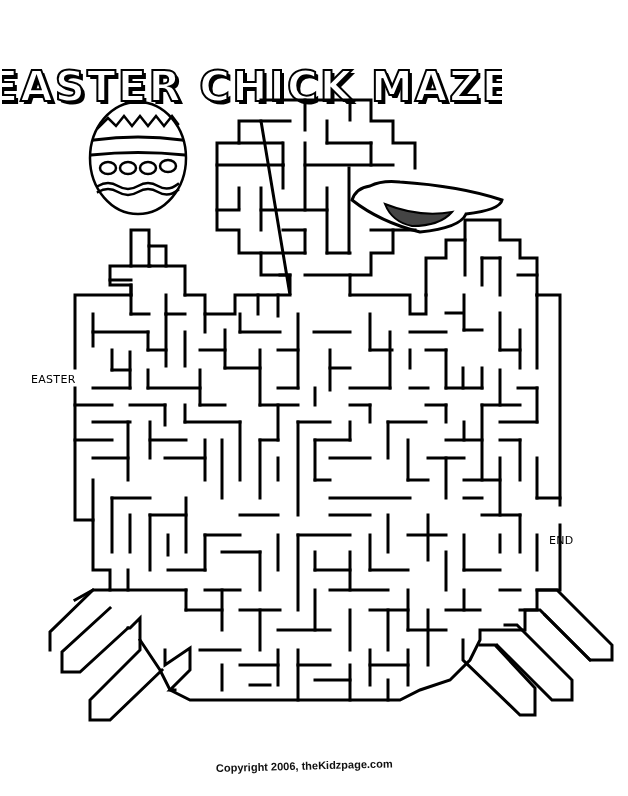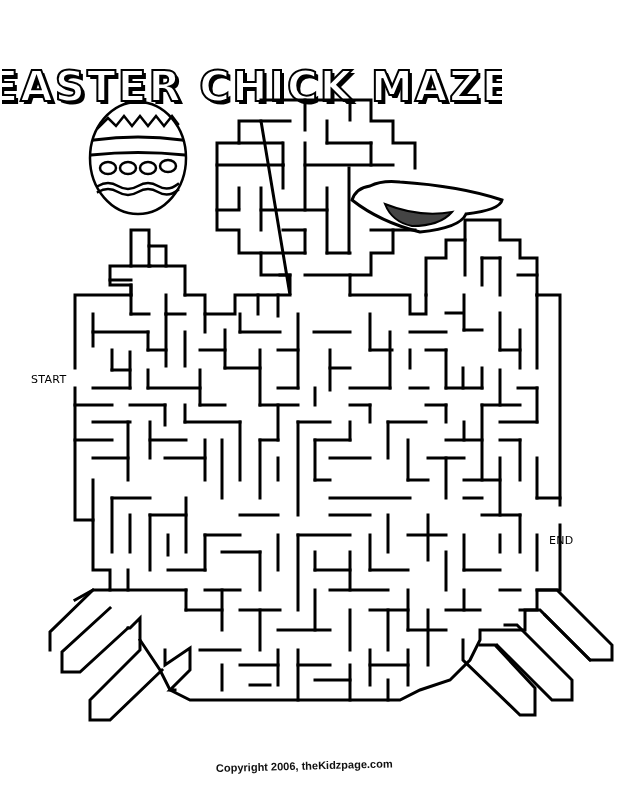--- a/index.html
+++ b/index.html
@@ -292,15 +292,15 @@
       <line x1="350" y1="665" x2="350" y2="700"></line>
       <line x1="370" y1="650" x2="370" y2="685"></line>
       <line x1="370" y1="665" x2="408" y2="665"></line>
       <line x1="388" y1="680" x2="388" y2="700"></line>
       <line x1="408" y1="650" x2="408" y2="685"></line>
       <line x1="250" y1="685" x2="270" y2="685"></line>
     </g>
   </g>
 </svg>
 
-<div class="label start">START</div>
+<div class="label start">EASTER</div>
 <div class="label end">END</div>
 <div class="copyright">Copyright 2006, theKidzpage.com</div>
 
 </body></html>

